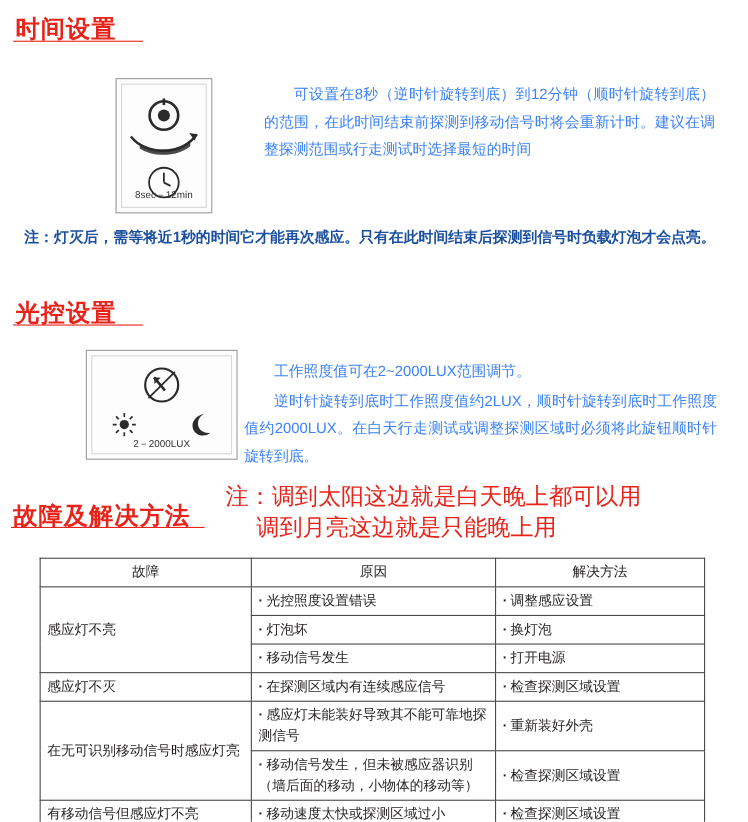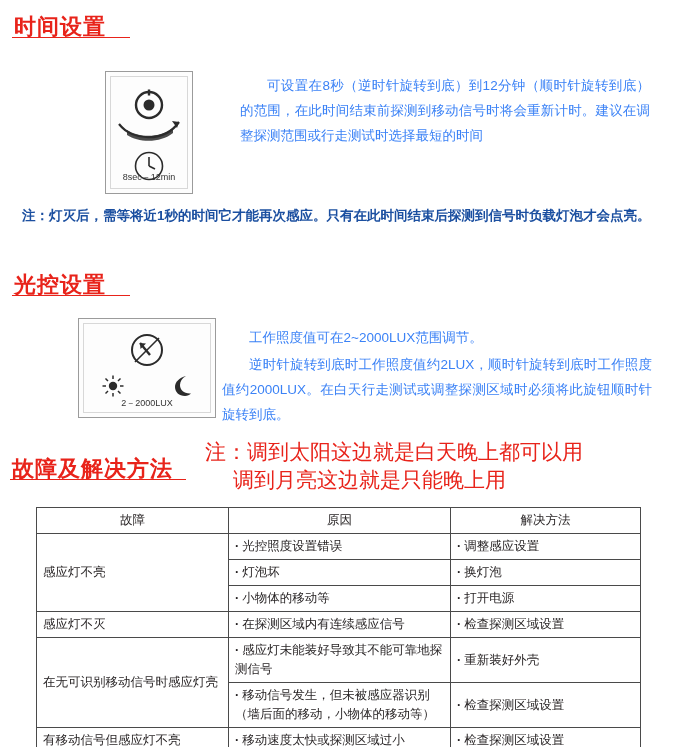--- a/index.html
+++ b/index.html
@@ -203,21 +203,21 @@
       <tr>
         <td rowspan="3">感应灯不亮</td>
         <td class="dotcell"><span class="dot">光控照度设置错误</span></td>
         <td class="dotcell"><span class="dot">调整感应设置</span></td>
       </tr>
       <tr>
         <td class="dotcell"><span class="dot">灯泡坏</span></td>
         <td class="dotcell"><span class="dot">换灯泡</span></td>
       </tr>
       <tr>
-        <td class="dotcell"><span class="dot">小物体的移动等</span></td>
+        <td class="dotcell"><span class="dot">移动信号发生</span></td>
         <td class="dotcell"><span class="dot">打开电源</span></td>
       </tr>
       <tr>
         <td>感应灯不灭</td>
         <td class="dotcell"><span class="dot">在探测区域内有连续感应信号</span></td>
         <td class="dotcell"><span class="dot">检查探测区域设置</span></td>
       </tr>
       <tr>
         <td rowspan="2">在无可识别移动信号时感应灯亮</td>
         <td class="dotcell"><span class="dot">感应灯未能装好导致其不能可靠地探测信号</span></td>

